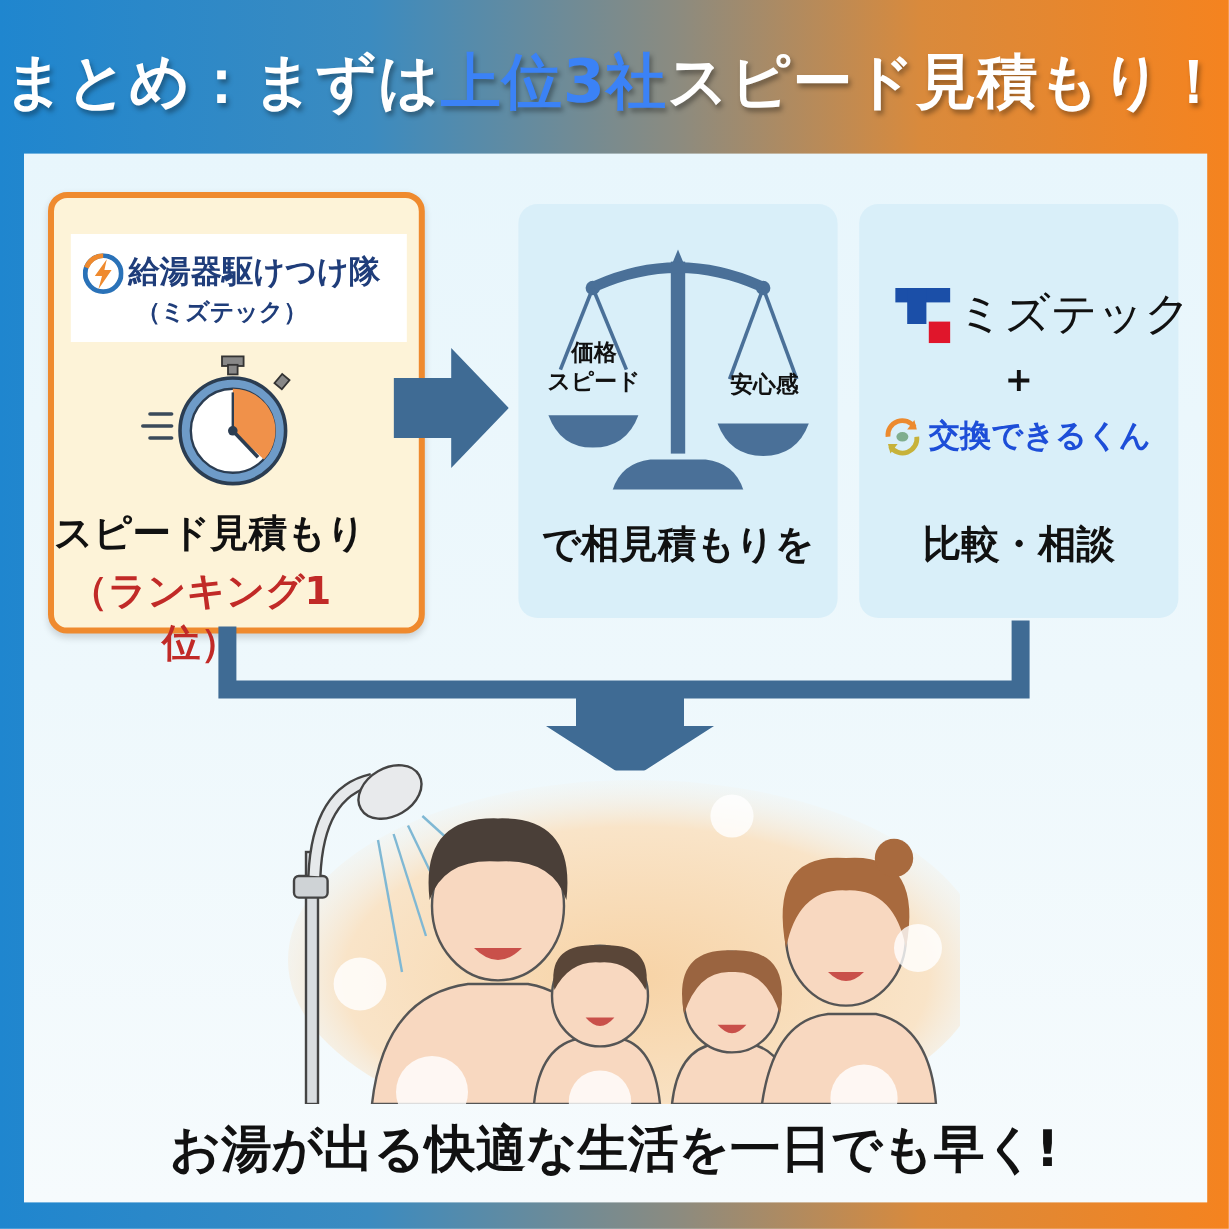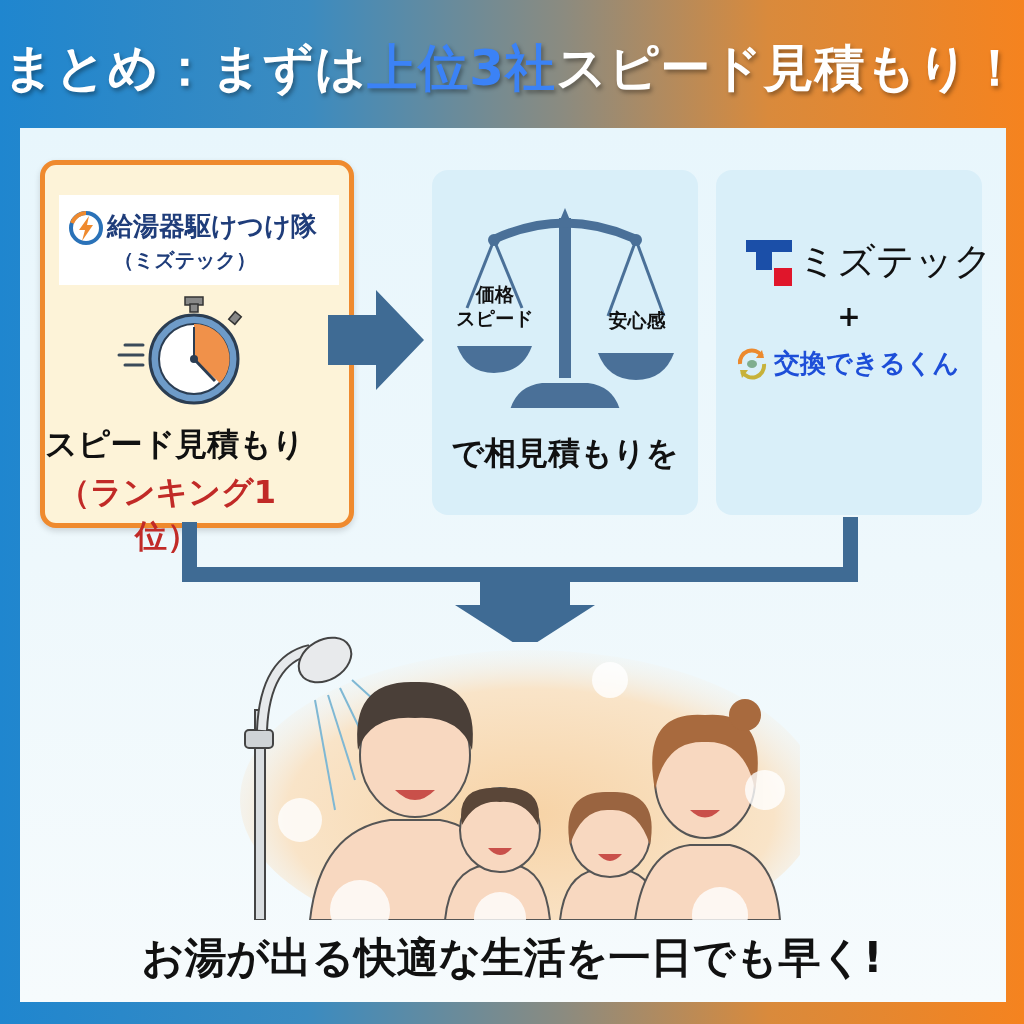--- a/index.html
+++ b/index.html
@@ -166,20 +166,21 @@
   <div class="tg-name">ミズテック</div>
   <div class="plus">+</div>
   <svg class="kk-logo" viewBox="0 0 36 36">
     <path d="M6 18 A12 12 0 0 1 28 10" fill="none" stroke="#ec8a2e" stroke-width="4"></path>
     <path d="M28 4 L30 12 L22 12 Z" fill="#ec8a2e"></path>
     <path d="M30 18 A12 12 0 0 1 8 26" fill="none" stroke="#c7b23a" stroke-width="4"></path>
     <path d="M8 32 L6 24 L14 24 Z" fill="#c7b23a"></path>
     <ellipse cx="18" cy="18" rx="5" ry="4" fill="#7fae8e"></ellipse>
   </svg>
   <div class="kk-name">交換できるくん</div>
+  <div class="card-label">比較・相談</div>
 </div>
 
 <svg class="bracket" viewBox="0 0 700 130">
   <path d="M12 10 L27 10 L27 55 L673 55 L673 5 L688 5 L688 70 L400 70 L400 93 L425 93 L355 138 L285 93 L310 93 L310 70 L12 70 Z" fill="#3f6b94"></path>
 </svg>
 
 <svg class="illustration" viewBox="0 0 560 300">
   <defs>
     <radialGradient id="warm" cx="50%" cy="55%" r="60%">
       <stop offset="0%" stop-color="#f7d3a6"></stop>

